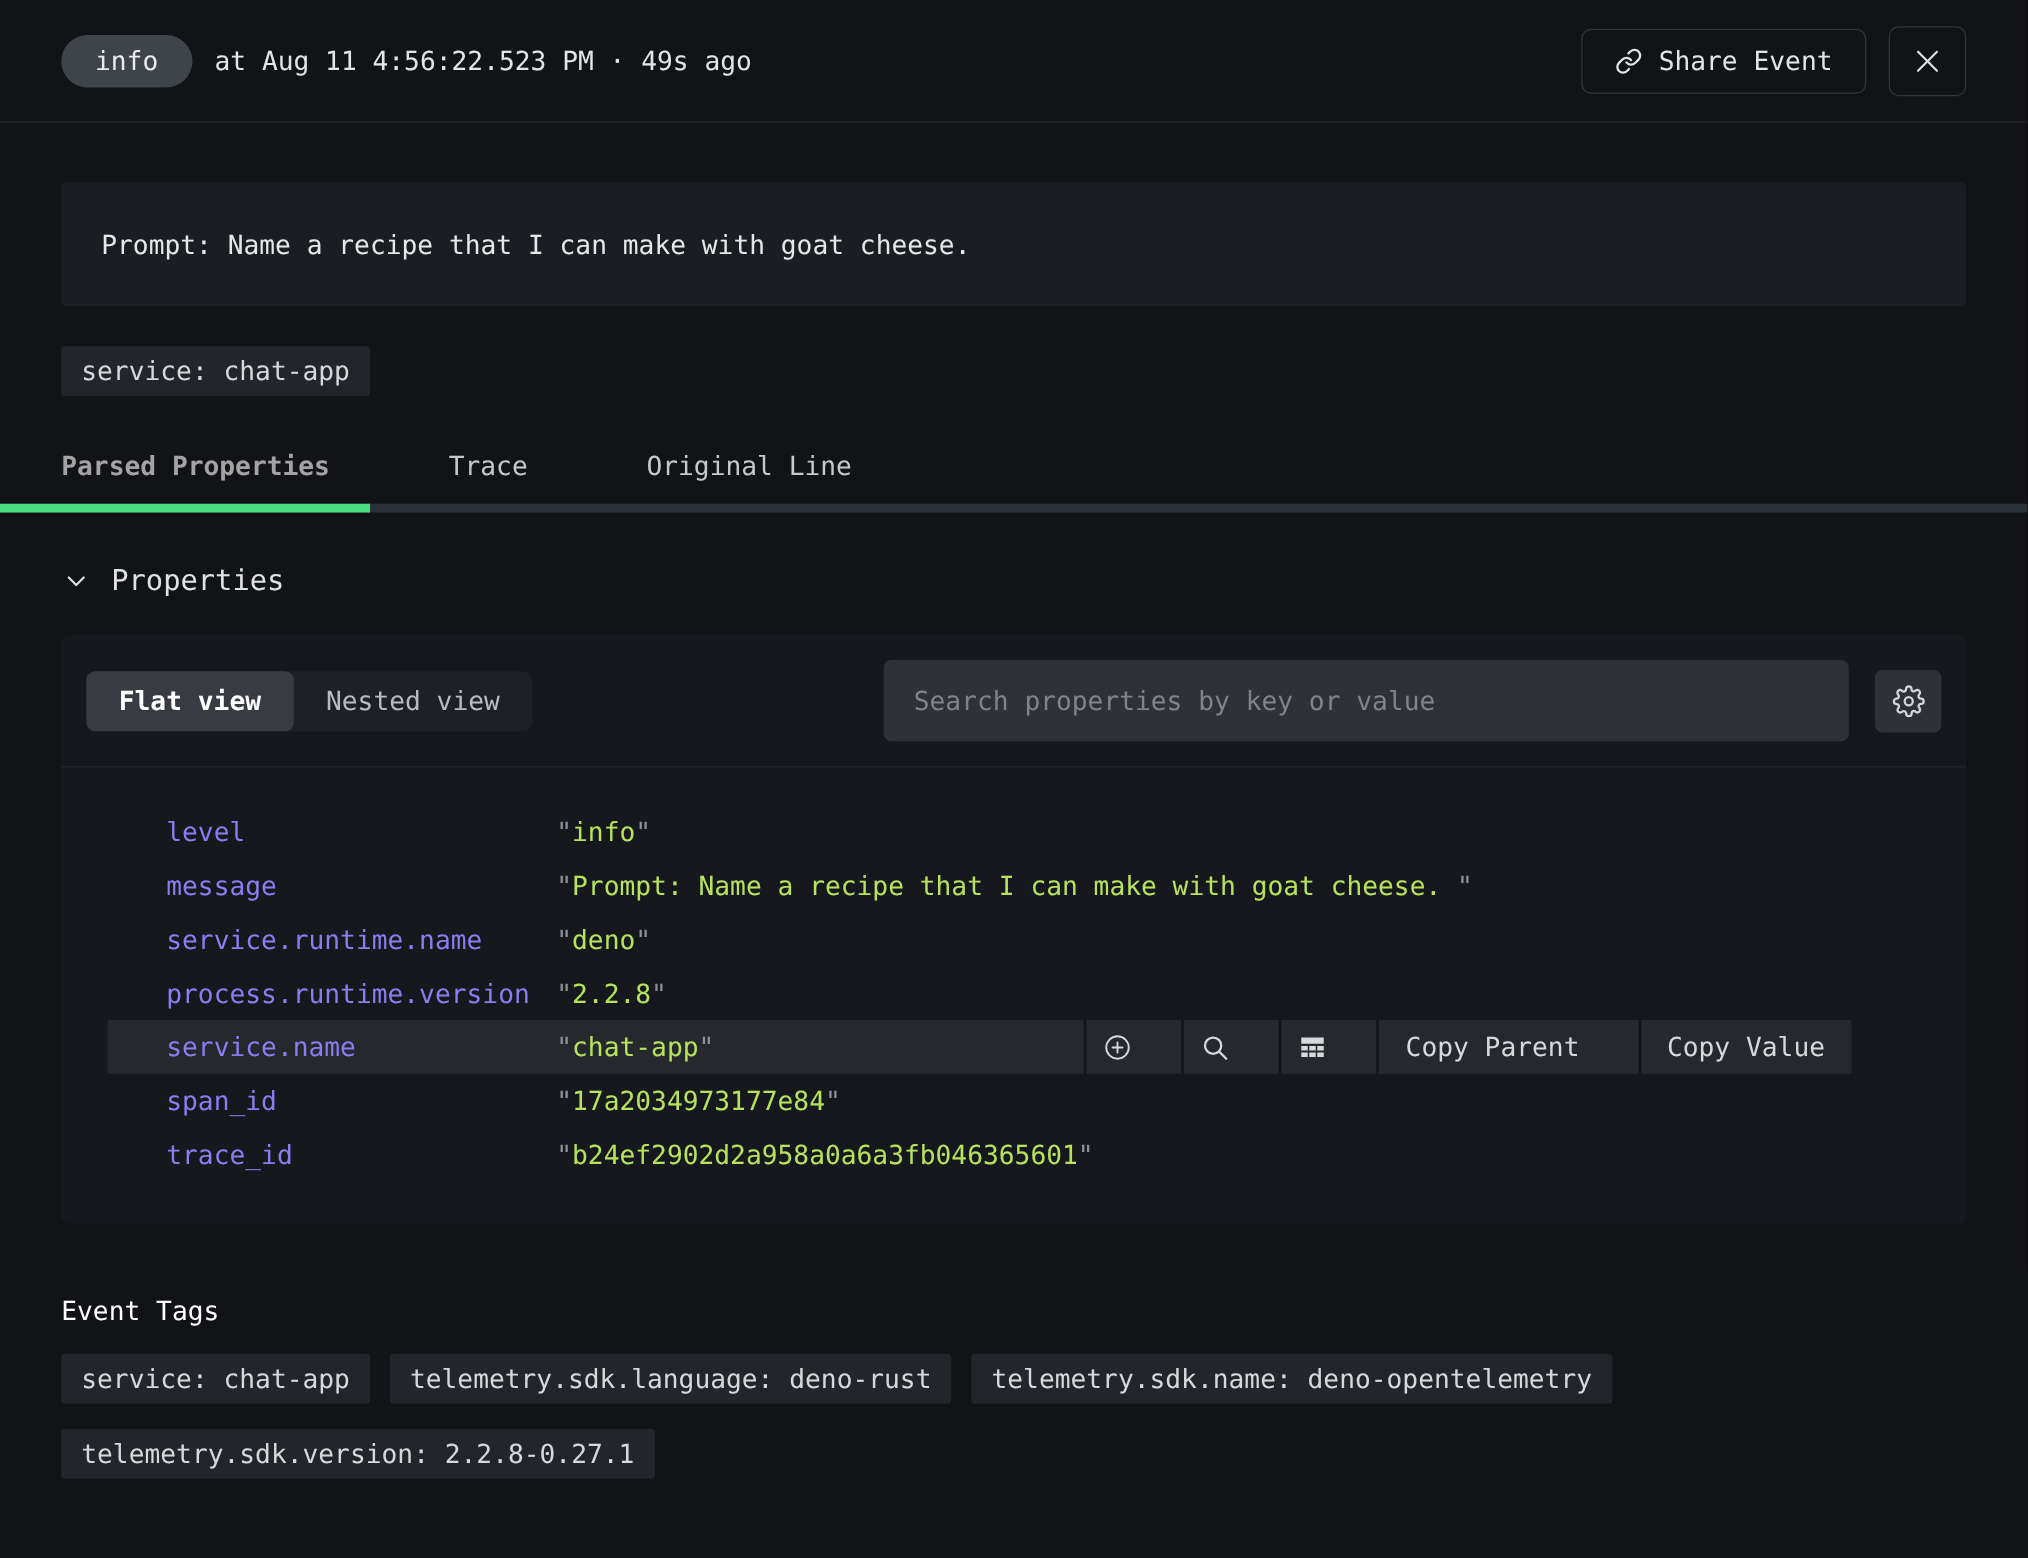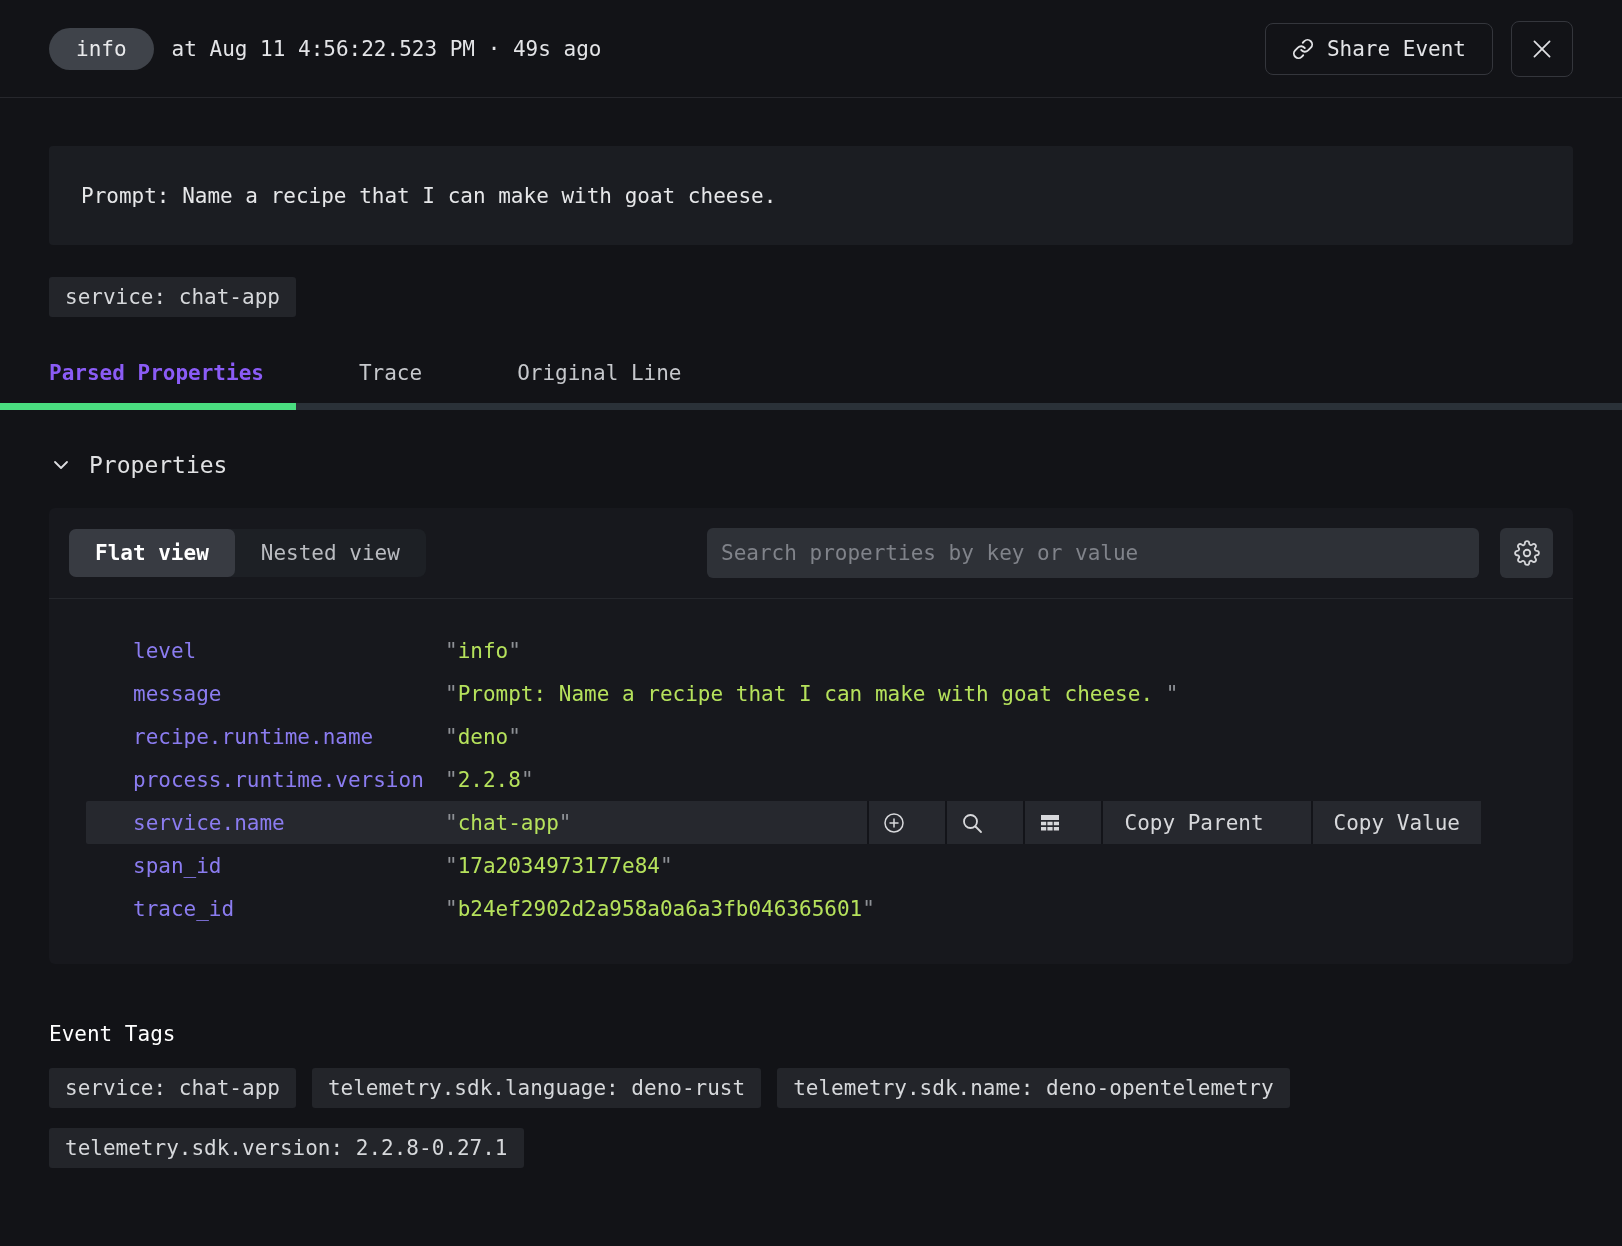--- a/index.html
+++ b/index.html
@@ -52,21 +52,21 @@
   .tabs { margin-top: 26px; display: flex; position: relative; }
   .tabs::after {
     content: ""; position: absolute; left: -49px; right: -49px; bottom: -7px;
     height: 7px; background: #2a3138;
   }
   .tab {
     position: relative; padding: 18px 32px; font-size: 21px; color: #c6c8cc;
     cursor: pointer; white-space: nowrap; margin-right: 31px;
   }
   .tab.first { padding-left: 49px; margin-left: -49px; }
-  .tab.active { color: #8b5cf6; font-weight: bold; }
+  .tab.active { color: #a3a3a3; font-weight: bold; }
   .tab.active::after {
     content: ""; position: absolute; left: 0; right: 0; bottom: -7px;
     height: 7px; background: #4ade80; z-index: 1;
   }
 
   
   .section-head {
     margin-top: 49px; display: flex; align-items: center; gap: 16px;
     font-size: 23px; color: #e0e1e3;
   }
@@ -80,23 +80,23 @@
   .view-toggle {
     display: flex; align-items: center; background: #1d2025; border-radius: 8px;
   }
   .toggle-btn {
     font-family: inherit; font-size: 21px; border: none; background: transparent;
     color: #b9bbc0; padding: 12px 26px; border-radius: 7px; cursor: pointer;
     white-space: nowrap;
   }
   .toggle-btn.active { background: #383b42; color: #ffffff; font-weight: bold; }
   .search-input {
-    margin-left: auto; width: 772px; height: 50px; background: #2e3137;
+    margin-left: auto; width: 772px; height: 65px; background: #2e3137;
     border: none; border-radius: 6px; color: #e6e7e9; font-family: inherit;
-    font-size: 21px; padding: 0 14px; outline: none;
+    font-size: 21px; padding: 0 24px; outline: none;
   }
   .search-input::placeholder { color: #80838a; }
   .gear-btn {
     margin-left: 21px; width: 53px; height: 50px; background: #2e3137;
     border: none; border-radius: 6px; display: flex; align-items: center;
     justify-content: center; cursor: pointer; color: #d4d5d8;
   }
 
   
   .prop-table { padding: 30px 92px 34px 37px; }
@@ -203,21 +203,21 @@
           <span class="prop-key">level</span>
           <span class="prop-val"><span class="q">"</span><span>info</span><span class="q">"</span></span>
         </div>
 
         <div class="prop-row">
           <span class="prop-key">message</span>
           <span class="prop-val"><span class="q">"</span><span>Prompt: Name a recipe that I can make with goat cheese. </span><span class="q">"</span></span>
         </div>
 
         <div class="prop-row">
-          <span class="prop-key">recipe.runtime.name</span>
+          <span class="prop-key">service.runtime.name</span>
           <span class="prop-val"><span class="q">"</span><span>deno</span><span class="q">"</span></span>
         </div>
 
         <div class="prop-row">
           <span class="prop-key">process.runtime.version</span>
           <span class="prop-val"><span class="q">"</span><span>2.2.8</span><span class="q">"</span></span>
         </div>
 
         <div class="prop-row selected">
           <span class="prop-key">service.name</span>

